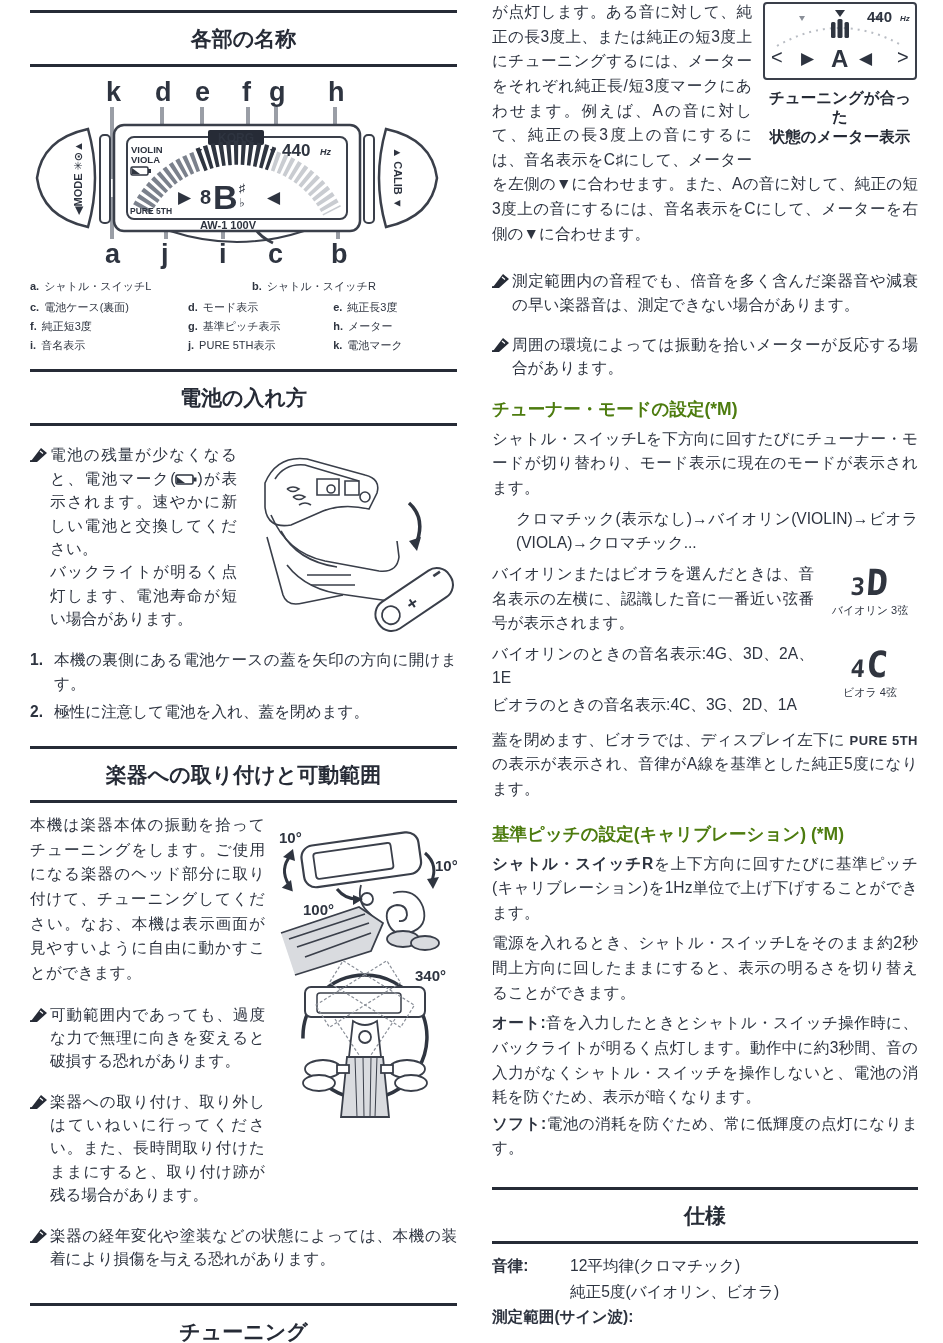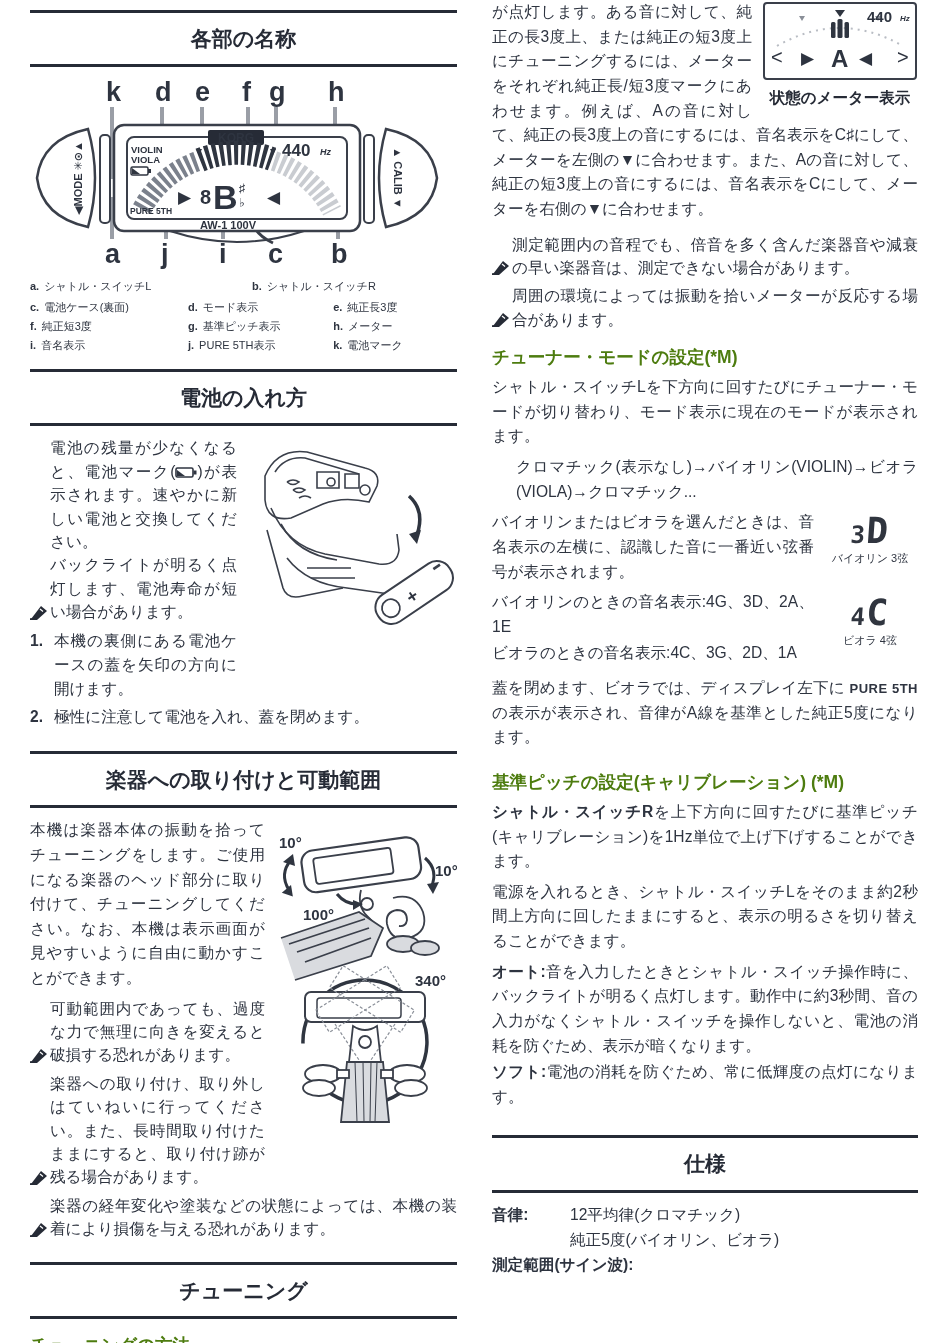--- a/index.html
+++ b/index.html
@@ -11,21 +11,21 @@
 
   .sec-h{border-top:3px solid #262b36;border-bottom:3px solid #262b36;
          font-weight:bold;text-align:center;font-size:21px;line-height:1.2;
          padding:13px 0;margin:10px 0 10px 0;color:#262b36;}
   .sub-h{font-weight:bold;font-size:17.5px;margin:14px 0 6px 0;color:#4d7c0f;}
 
   p,.para{font-size:15.6px;line-height:1.58;margin:6px 0;text-align:justify;}
   .indent1{margin-left:24px;}
   .tight{margin:2px 0;}
 
-  .note{display:flex;align-items:flex-end;margin:5px 0;}
+  .note{display:flex;align-items:flex-start;margin:17px 0;}
   .note .nicon{flex:0 0 20px;margin-top:4px;}
   .note .ntext{flex:1;font-size:15.6px;line-height:1.5;text-align:justify;}
 
   .olitem{display:flex;margin:4px 0;}
   .olitem .num{flex:0 0 24px;font-weight:bold;font-size:15.6px;line-height:1.55;}
   .olitem .itext{flex:1;font-size:15.6px;line-height:1.55;text-align:justify;}
 
   .legend{margin:6px 0 2px 0;font-size:11px;}
   .legend .lrow1{display:flex;margin:3px 0;}
   .legend .lrow1 .cell-a{width:52%;}
@@ -330,20 +330,21 @@
           </g>
           <text x="104" y="20" font-size="15" font-weight="bold" font-family="DejaVu Sans Mono, monospace">440</text>
           <text x="137" y="19" font-size="8" font-weight="bold" font-style="italic">Hz</text>
           <text x="8" y="62" font-size="20" fill="#c3c6cb">&lt;</text>
           <text x="134" y="62" font-size="20" fill="#c3c6cb">&gt;</text>
           <text x="38" y="62" font-size="17">▶</text>
           <text x="68" y="65" font-size="24" font-weight="bold" font-family="DejaVu Sans Mono, monospace">A</text>
           <text x="96" y="62" font-size="17">◀</text>
         </svg>
         <div class="figcap">
+          <div>チューニングが合った</div>
           <div>状態のメーター表示</div>
         </div>
       </div>
       <p class="para" style="margin-top:0;">が点灯します。ある音に対して、純正の長3度上、または純正の短3度上にチューニングするには、メーターをそれぞれ純正長/短3度マークにあわせます。例えば、Aの音に対して、純正の長3度上の音にするには、音名表示をC♯にして、メーターを左側の▼に合わせます。また、Aの音に対して、純正の短3度上の音にするには、音名表示をCにして、メーターを右側の▼に合わせます。</p>
     </div>
 
     <div class="note">
       <span class="nicon"><svg width="18" height="15" viewBox="0 0 18 15">
             <polygon points="1,14 11,1 17,6 7,15" fill="#262b36"></polygon>
             <line x1="0" y1="14.2" x2="7" y2="14.2" stroke="#262b36" stroke-width="2"></line>

